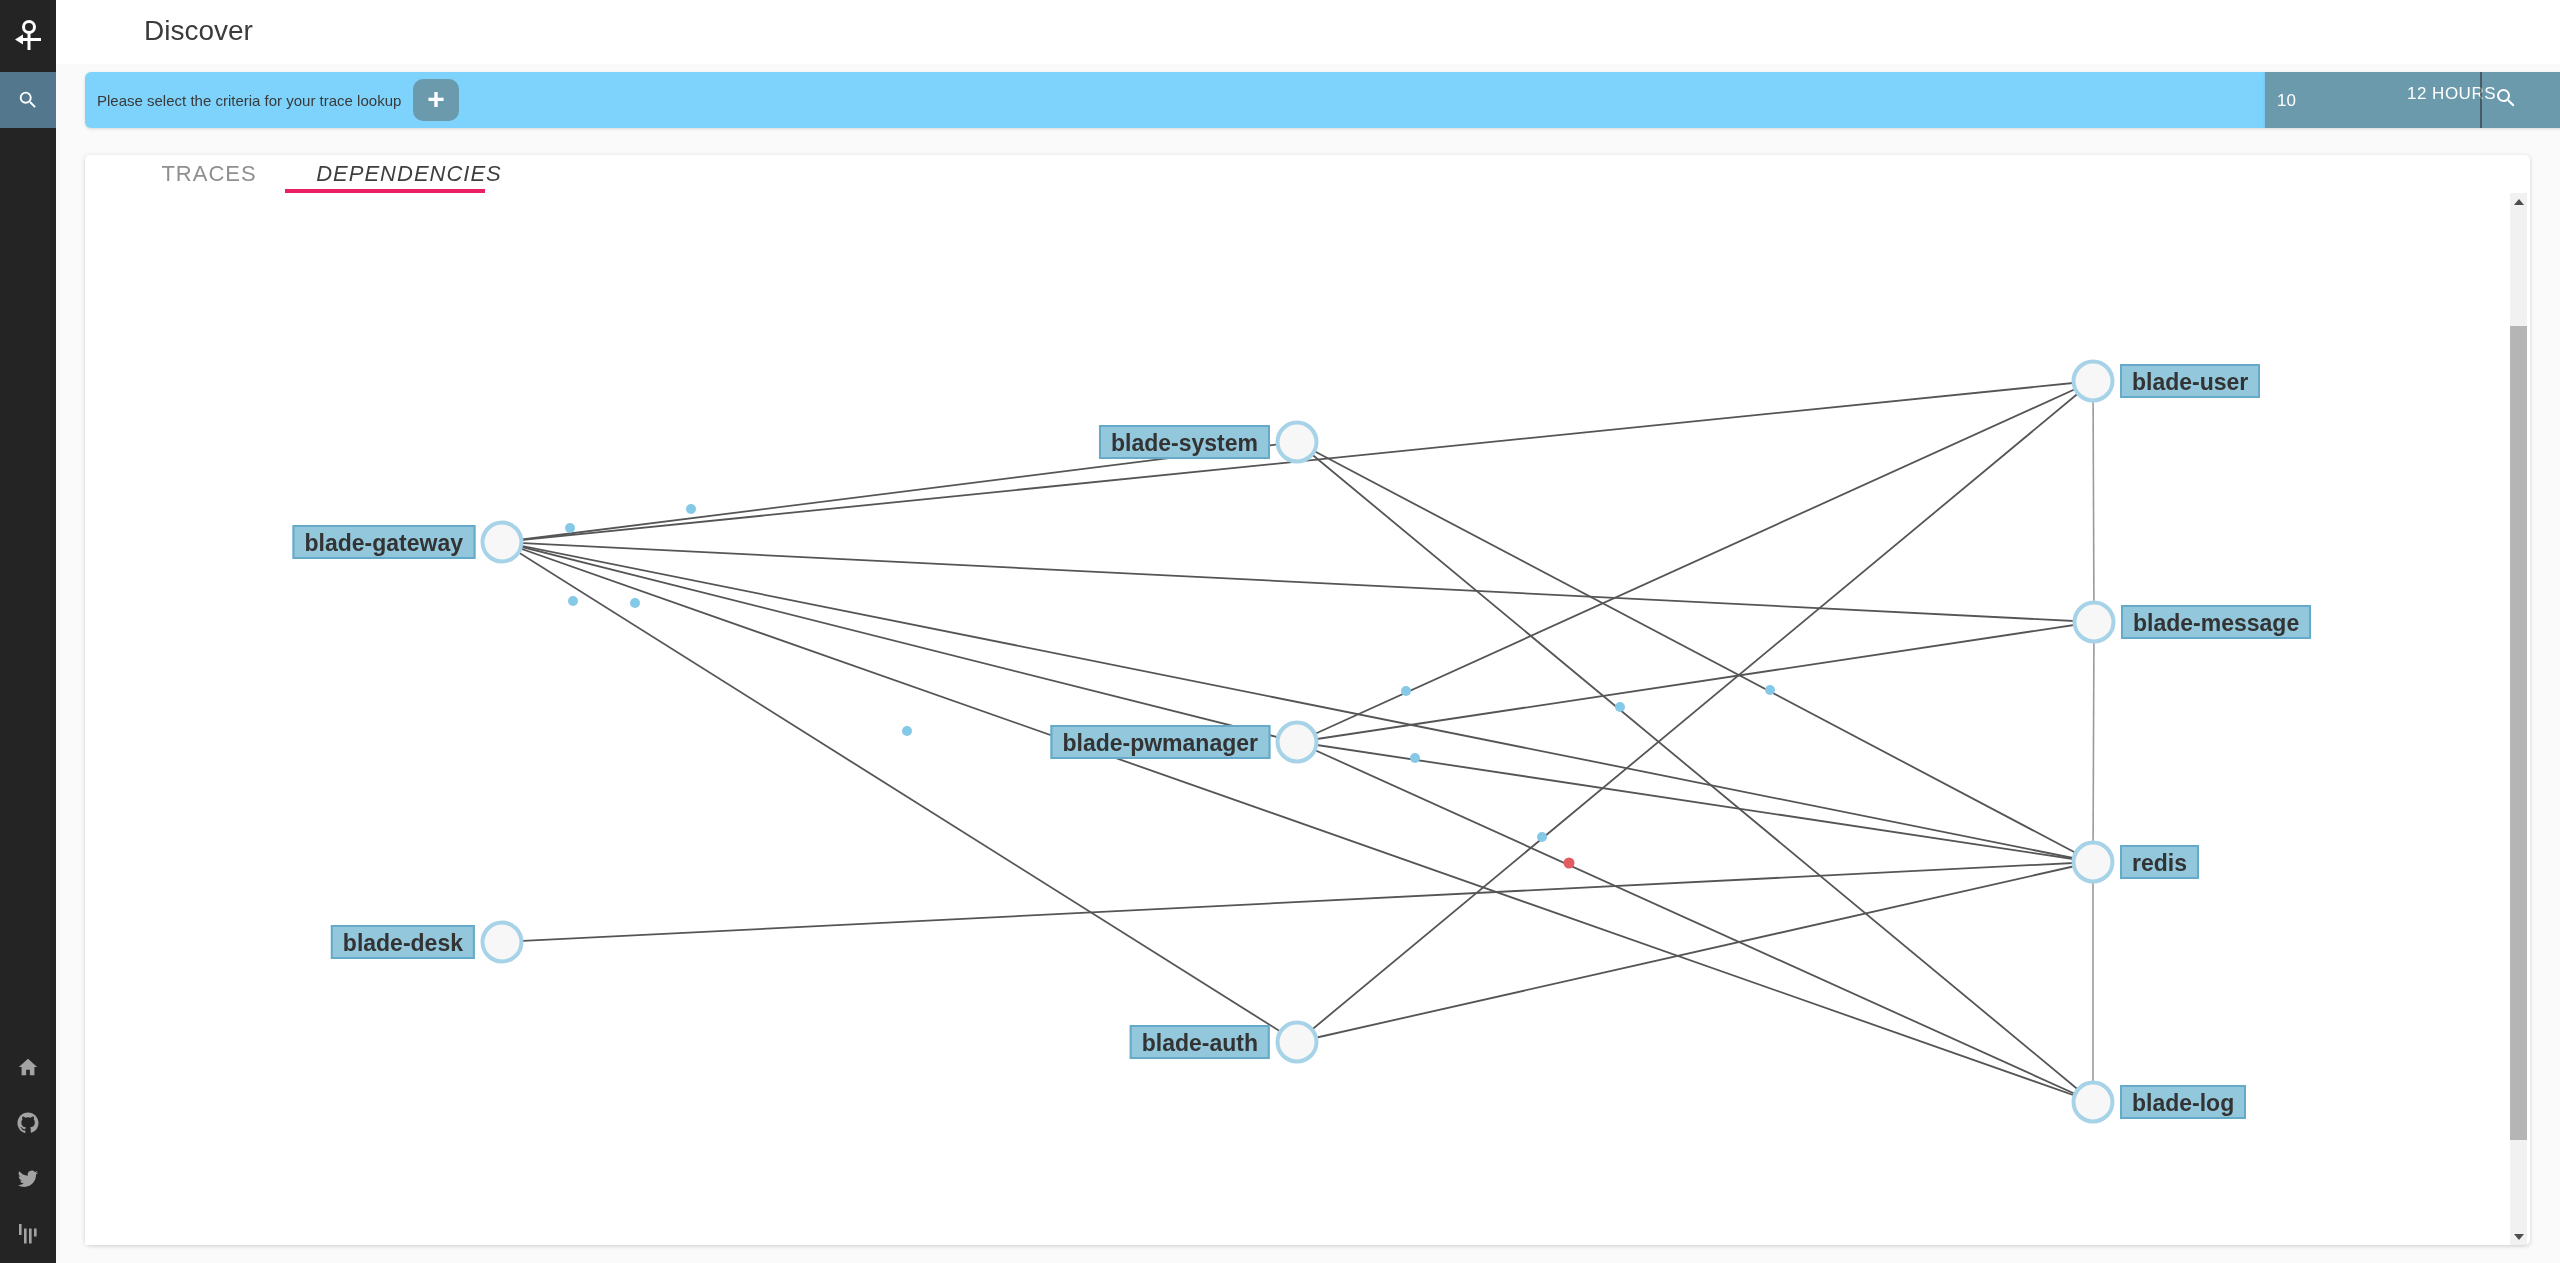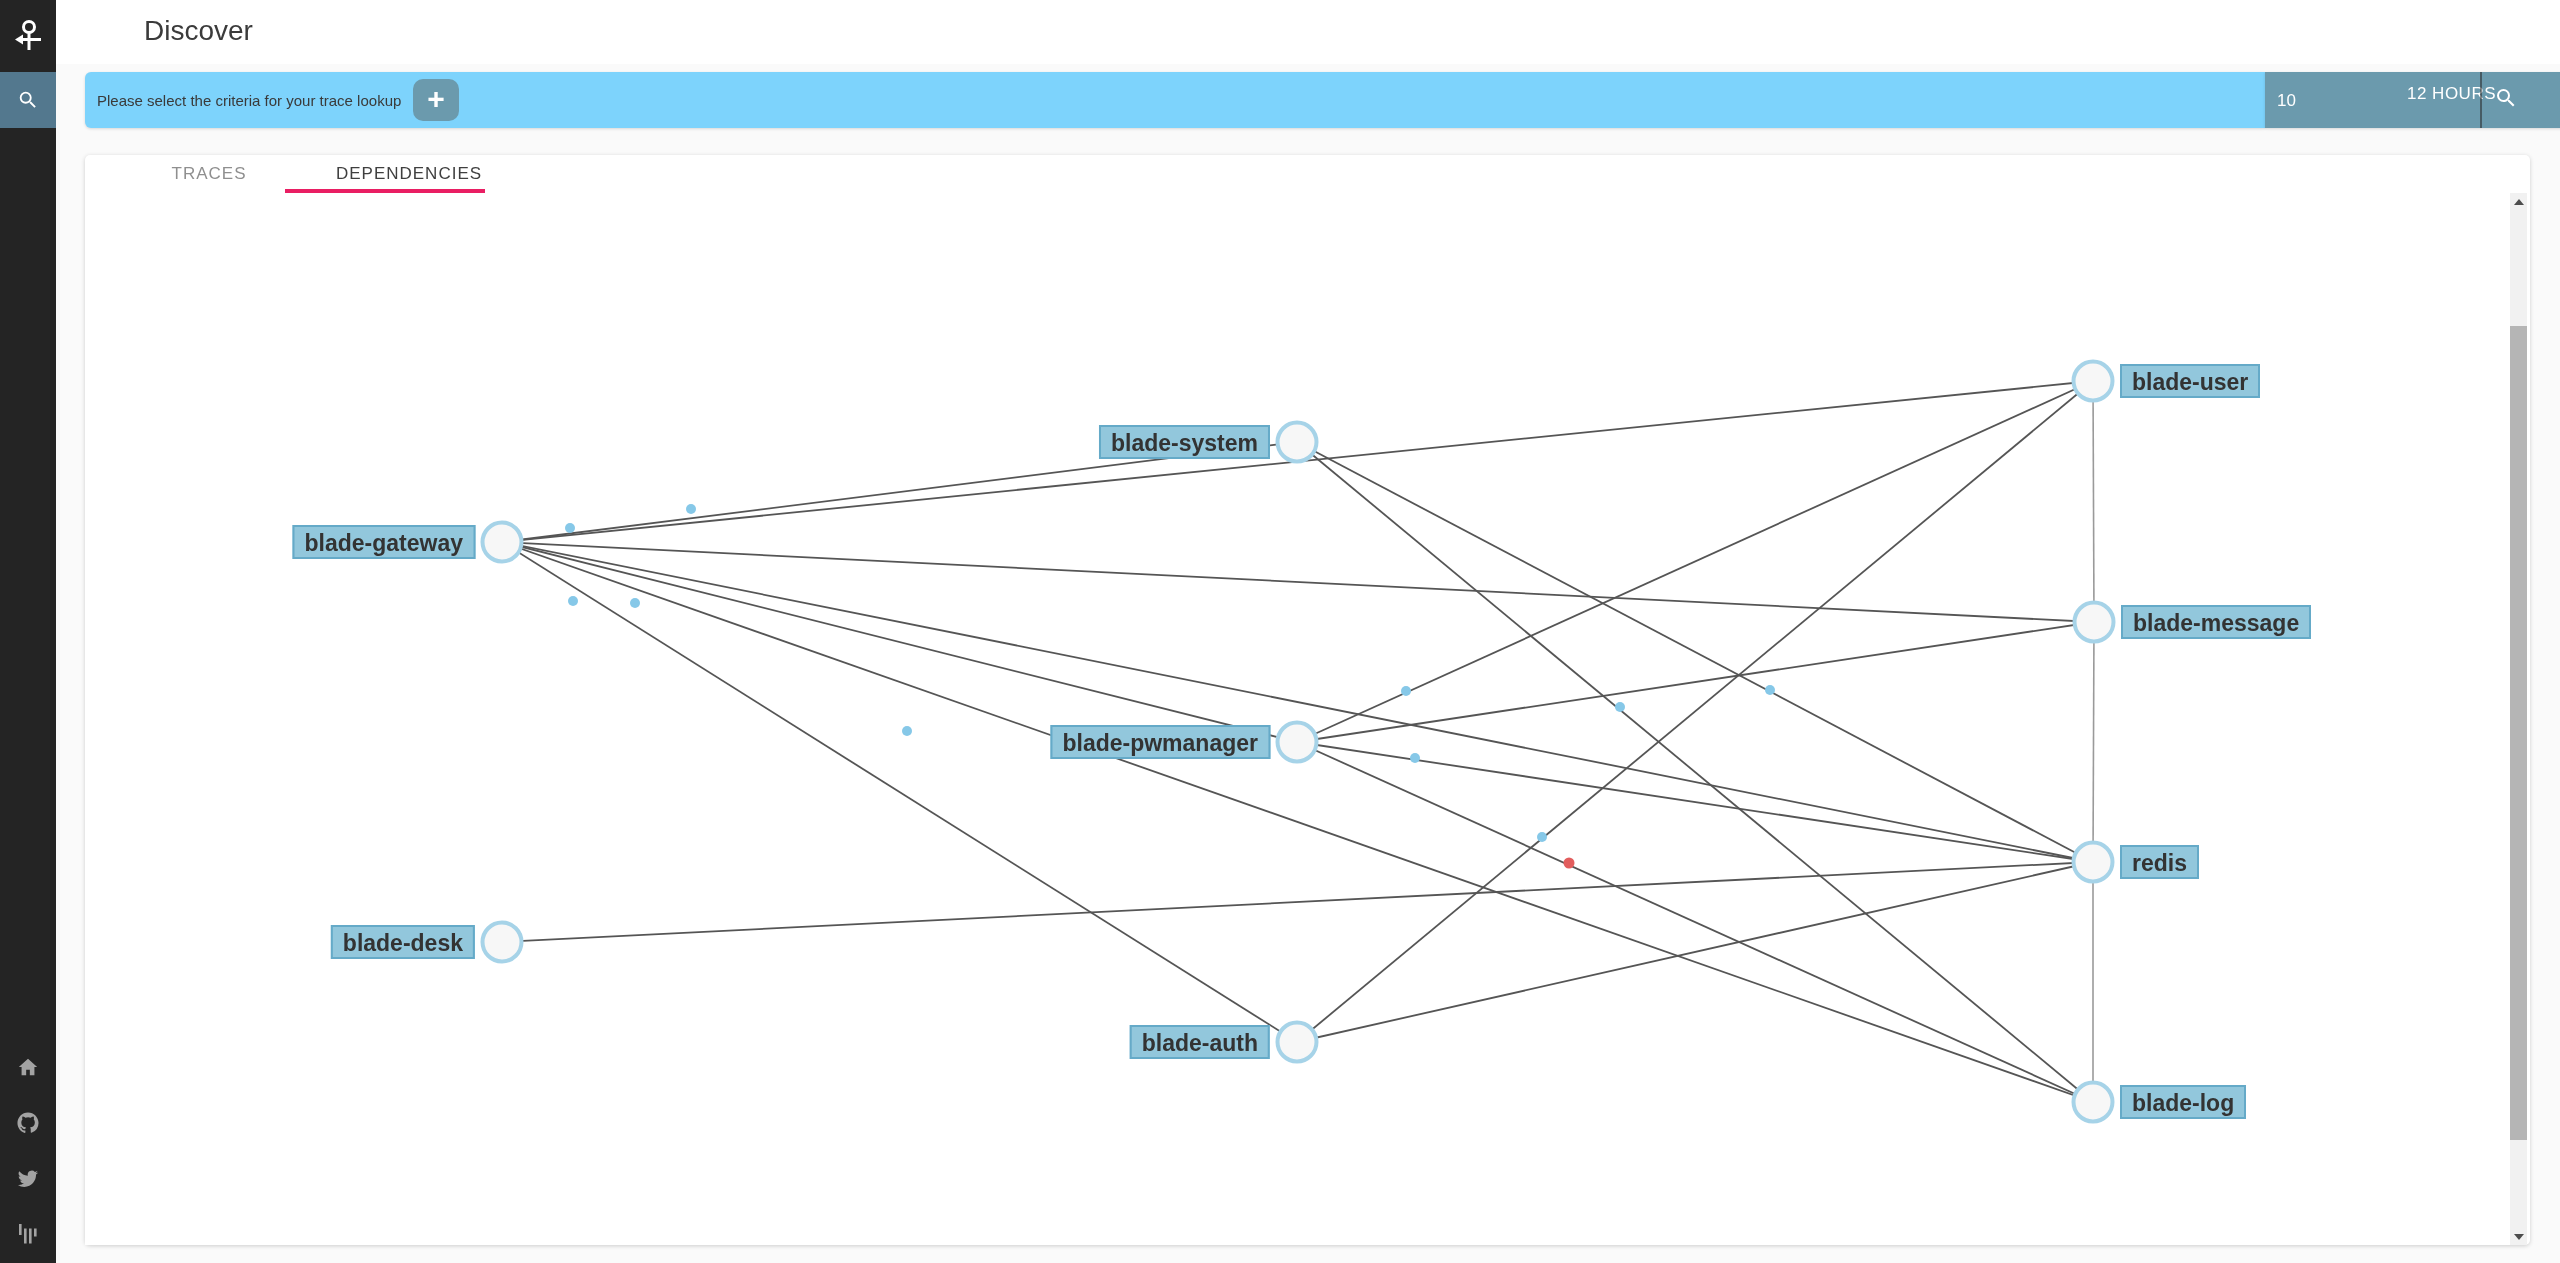--- a/index.html
+++ b/index.html
@@ -30,22 +30,22 @@
   .add-btn{position:absolute;left:328px;top:7px;width:46px;height:42px;border-radius:10px;background:var(--accent-teal,#6b9aad);border:none;display:flex;align-items:center;justify-content:center;cursor:pointer;}
   .add-btn .plus{color:#fff;font-size:30px;line-height:30px;font-weight:700;margin-top:-3px;}
   .search-right{position:absolute;left:2265px;top:72px;width:304px;height:56px;background:var(--accent-teal,#6b9aad);border-radius:0 6px 6px 0;box-shadow:0 1px 3px rgba(0,0,0,.14);color:#fff;font-size:17px;}
   .limit-chip{position:absolute;left:12px;top:19px;cursor:pointer;}
   .lookback-chip{position:absolute;right:73px;top:12px;cursor:pointer;letter-spacing:.5px;}
   .search-right .divider{position:absolute;left:215px;top:0;width:2px;height:56px;background:rgba(40,40,40,.55);}
   .go-search{position:absolute;left:217px;top:0;width:48px;height:56px;display:flex;align-items:center;justify-content:center;cursor:pointer;}
   
   .main-card{position:absolute;left:85px;top:155px;width:2445px;height:1090px;background:#fff;border-radius:5px;box-shadow:0 1px 4px rgba(0,0,0,.18);}
   .tab-row{position:absolute;left:0;top:0;height:38px;display:flex;}
-  .tab{width:200px;height:38px;display:flex;align-items:center;justify-content:center;font-size:17px;letter-spacing:1px;color:#8f8f8f;cursor:pointer;box-sizing:border-box;padding-left:48px;}
-  .tab.active{color:#3f3f3f;box-shadow:inset 0 -4px 0 var(--tab-underline,#e91e63);}
+  .tab{width:200px;height:38px;display:flex;align-items:center;justify-content:center;font-size:22px;letter-spacing:1px;color:#8f8f8f;cursor:pointer;box-sizing:border-box;padding-left:48px;}
+  .tab.active{color:#3f3f3f;box-shadow:inset 0 -4px 0 var(--tab-underline,#e91e63);font-style:italic;}
   
   .graph-area{position:absolute;left:0;top:38px;width:2425px;height:1052px;background:#fff;overflow:hidden;}
   .graph-area svg{position:absolute;left:0;top:0;}
   .edge{stroke:var(--edge,#555);stroke-width:1.8;}
   .edge.light{stroke:var(--edge-light,#9a9a9a);stroke-width:1.6;}
   .node{fill:var(--node-fill,#f7f7f7);stroke:var(--node-border,#a6d3e8);stroke-width:4;cursor:pointer;}
   .particle.blue{fill:var(--particle-blue,#86c8e8);}
   .particle.red{fill:var(--particle-red,#e25d5d);}
   .node-label{position:absolute;height:34px;line-height:32px;padding:0 10px;background:var(--label-bg,#92c7dc);border:2px solid var(--label-border,#65aac8);box-sizing:border-box;font-size:23px;color:#333;white-space:nowrap;cursor:pointer;transform:translateY(-50%);font-weight:bold;}
   .node-label.left{transform:translate(-100%,-50%);}

